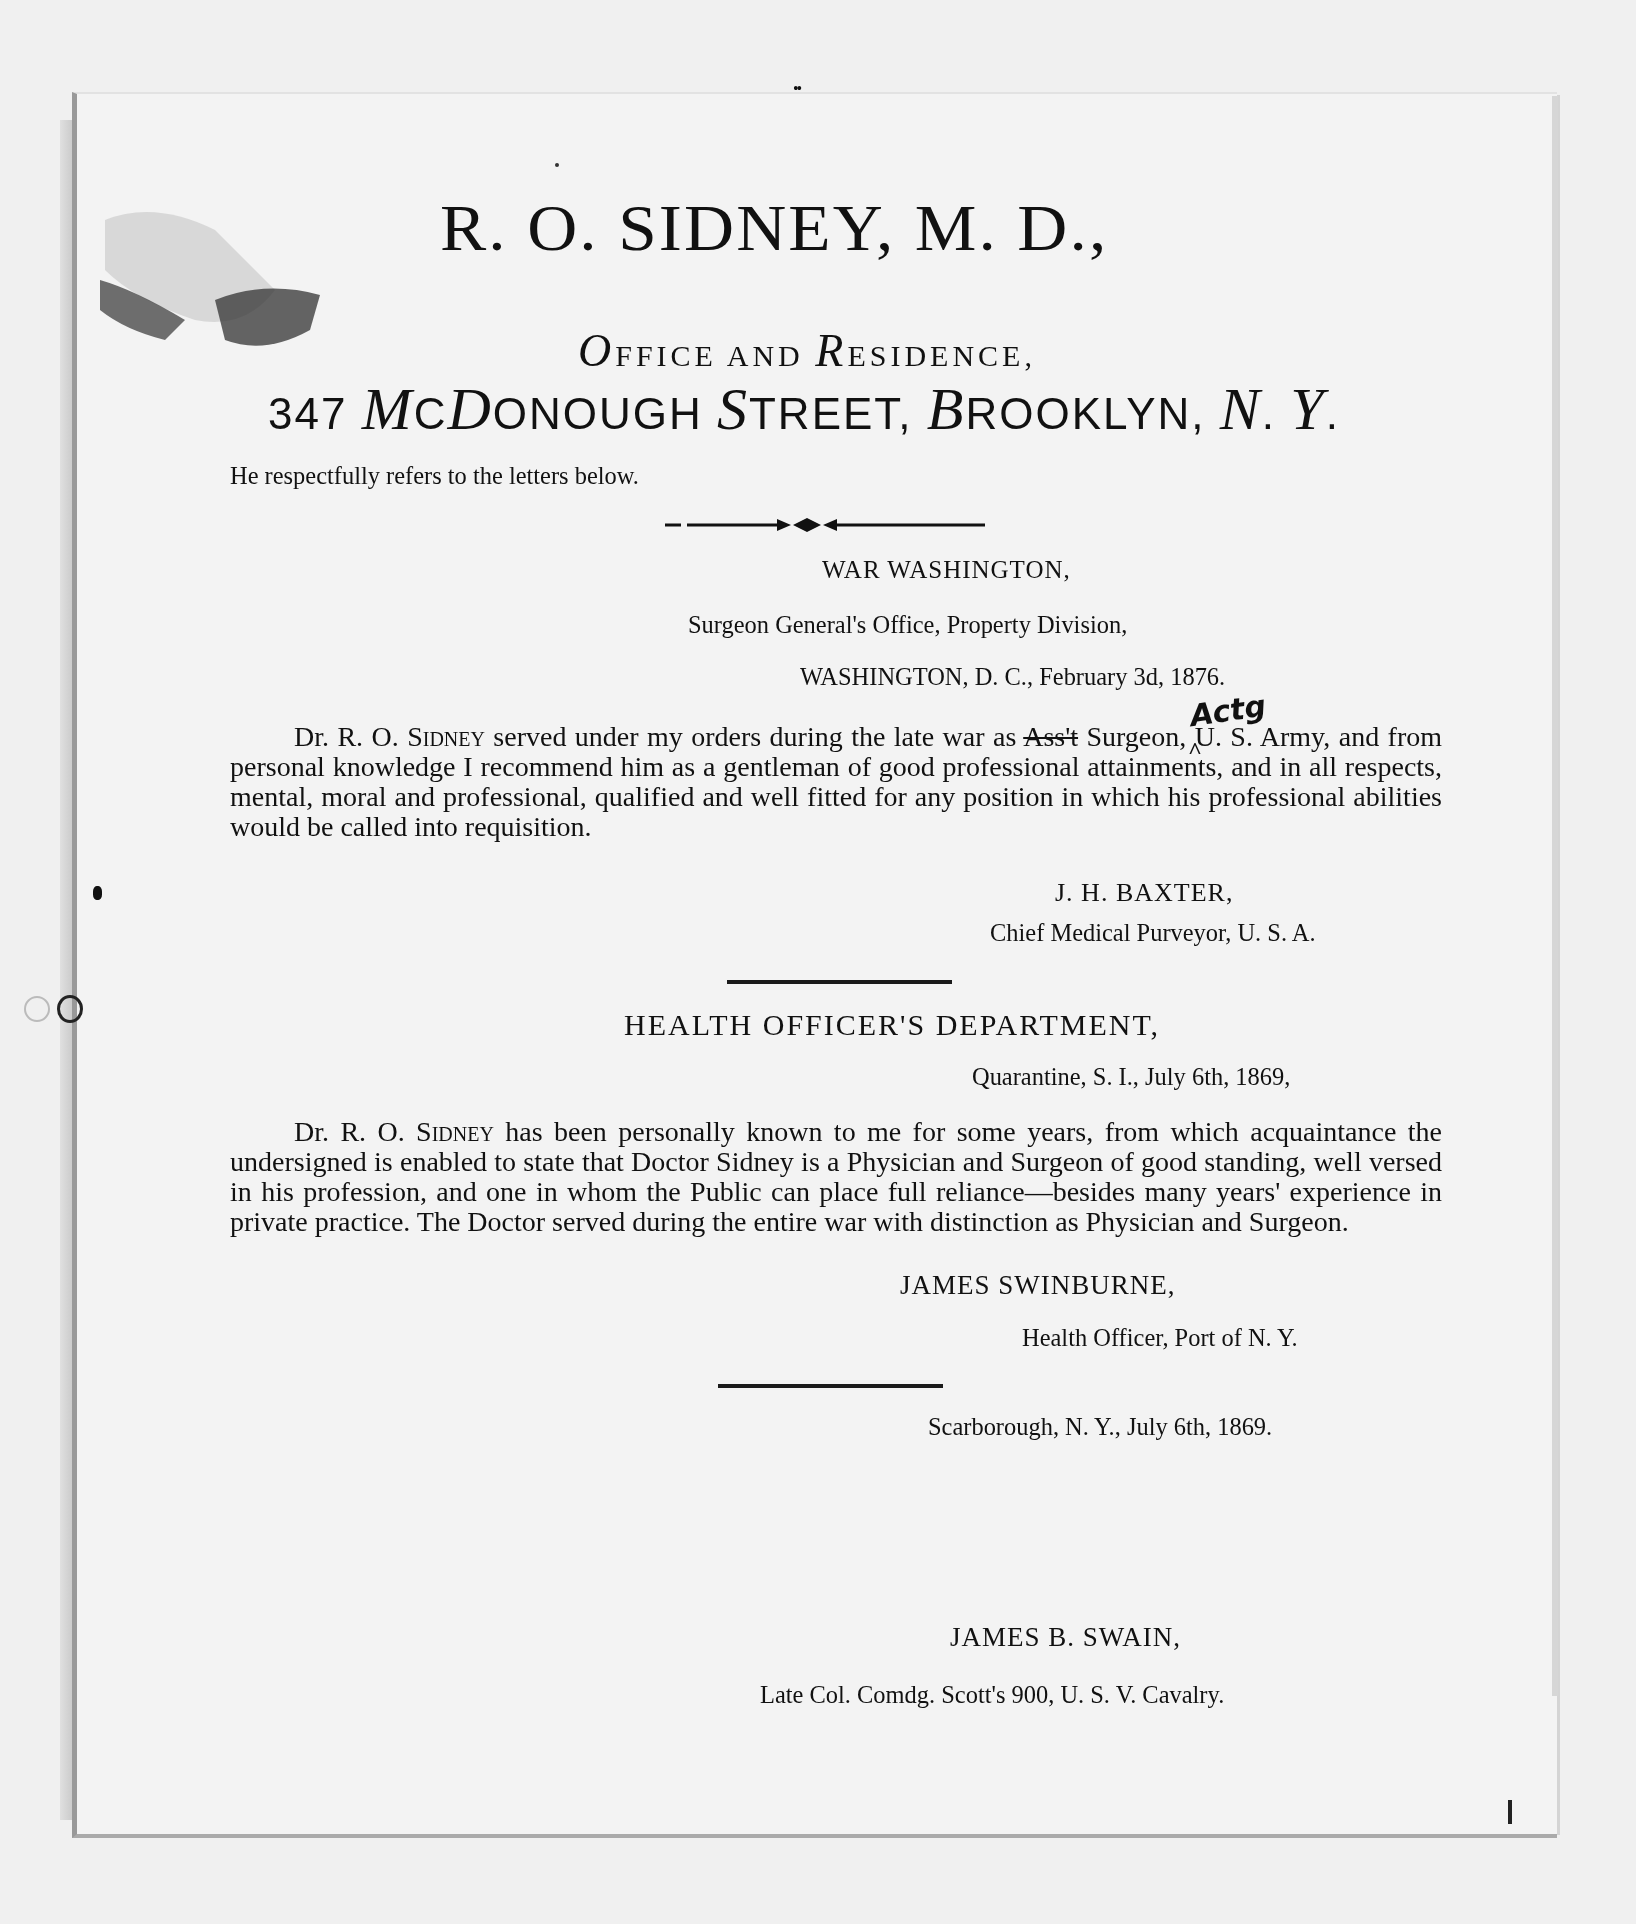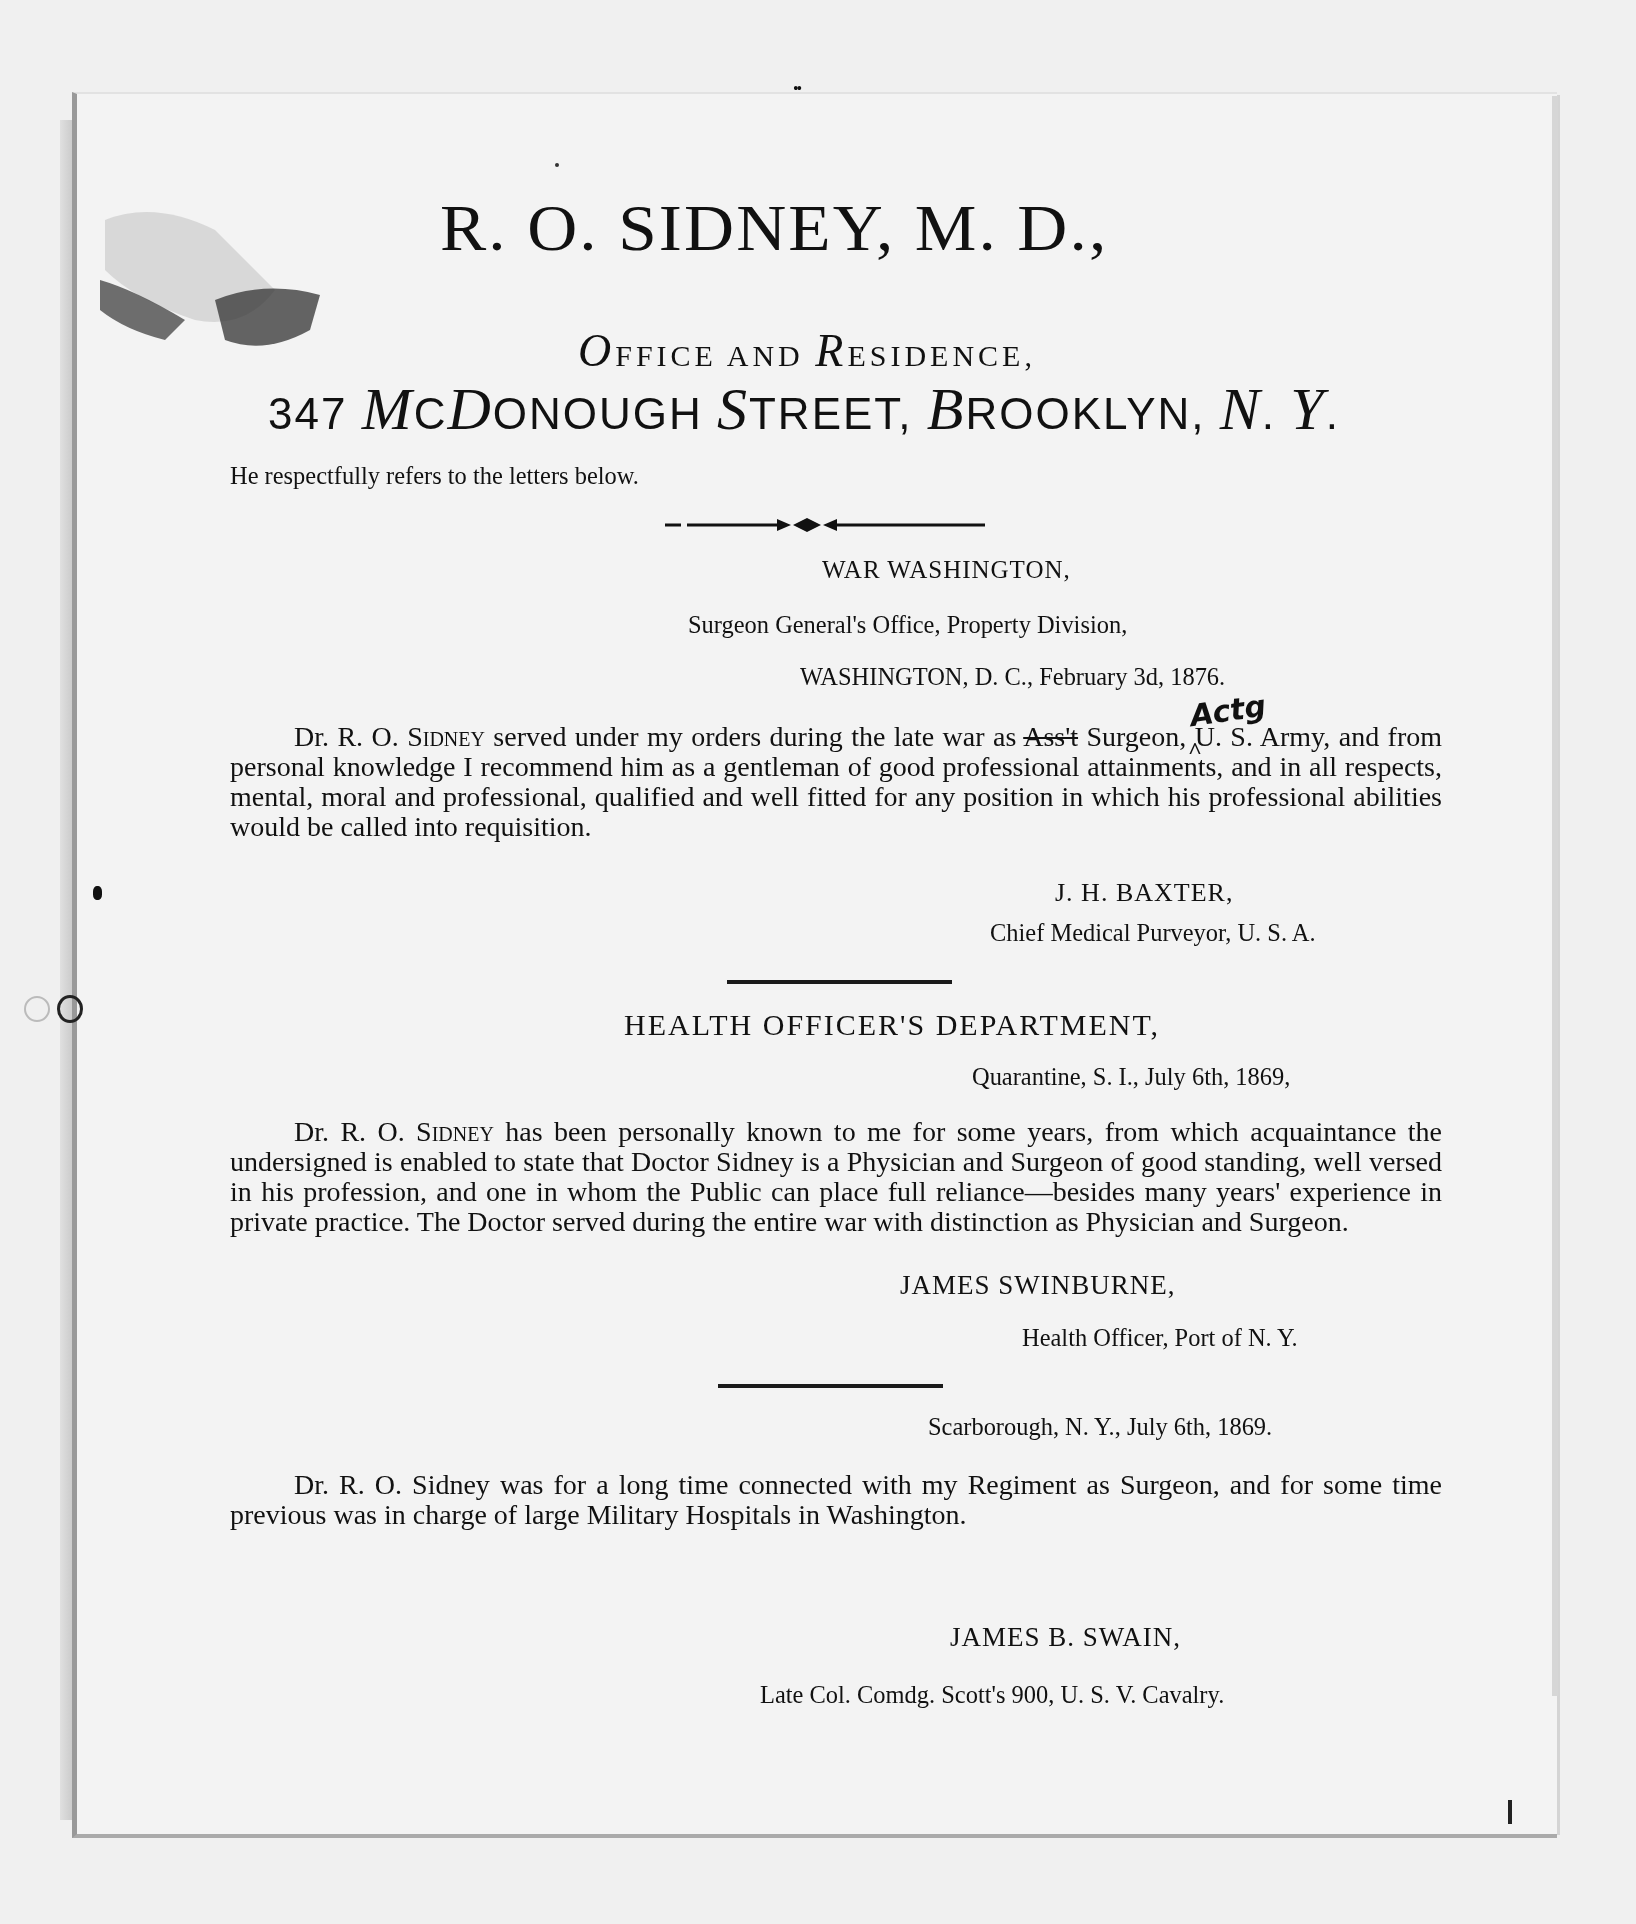--- a/index.html
+++ b/index.html
@@ -121,17 +121,16 @@
 </div>
 
 <div class="t hdr" style="left:900px;top:1270px;font-size:27px;">JAMES SWINBURNE,</div>
 <div class="t line" style="left:1022px;top:1323px;">Health Officer, Port of N. Y.</div>
 
 <div class="rule" style="left:718px;top:1384px;"></div>
 
 <div class="t line" style="left:928px;top:1412px;">Scarborough, N. Y., July 6th, 1869.</div>
 
 <div class="para" style="top:1470px;">
-  <p>Dr. R. O. Sidney was for a long time connected with my Regiment as Surgeon, and for some time previous was in charge of large Military Hospitals in Washington.</p>
 </div>
 
 <div class="t hdr" style="left:930px;top:1622px;font-size:27px;margin-left:20px;">JAMES B. SWAIN,</div>
 <div class="t line" style="left:760px;top:1680px;">Late Col. Comdg. Scott's 900, U. S. V. Cavalry.</div>
 
 </body></html>

